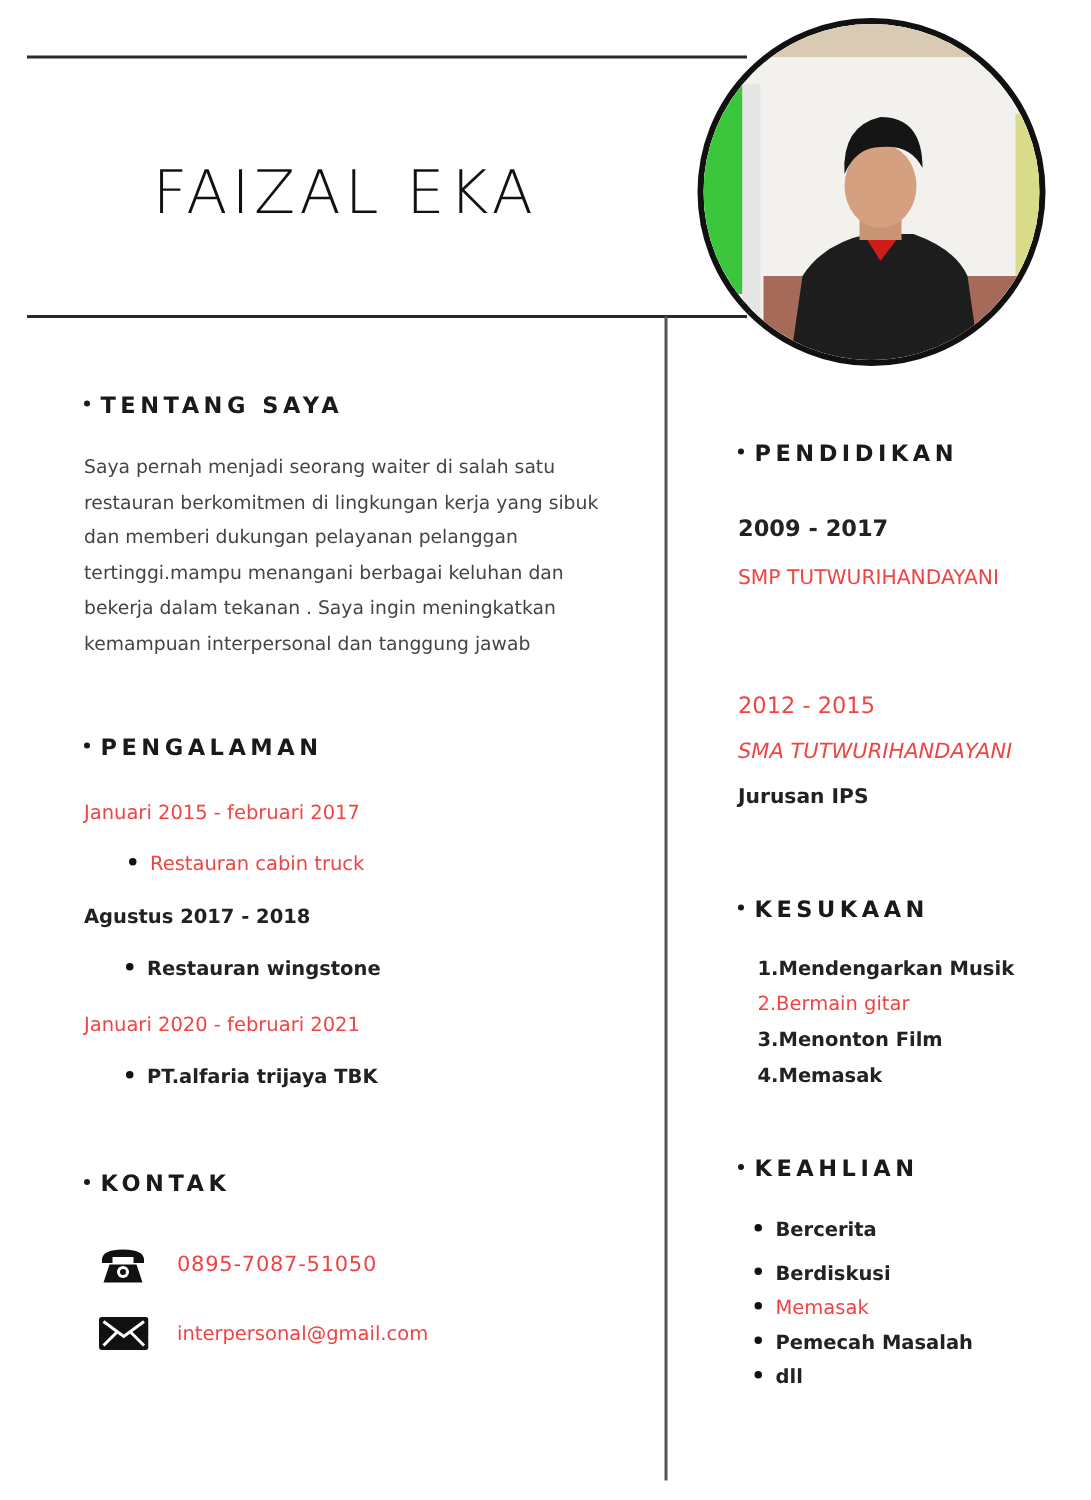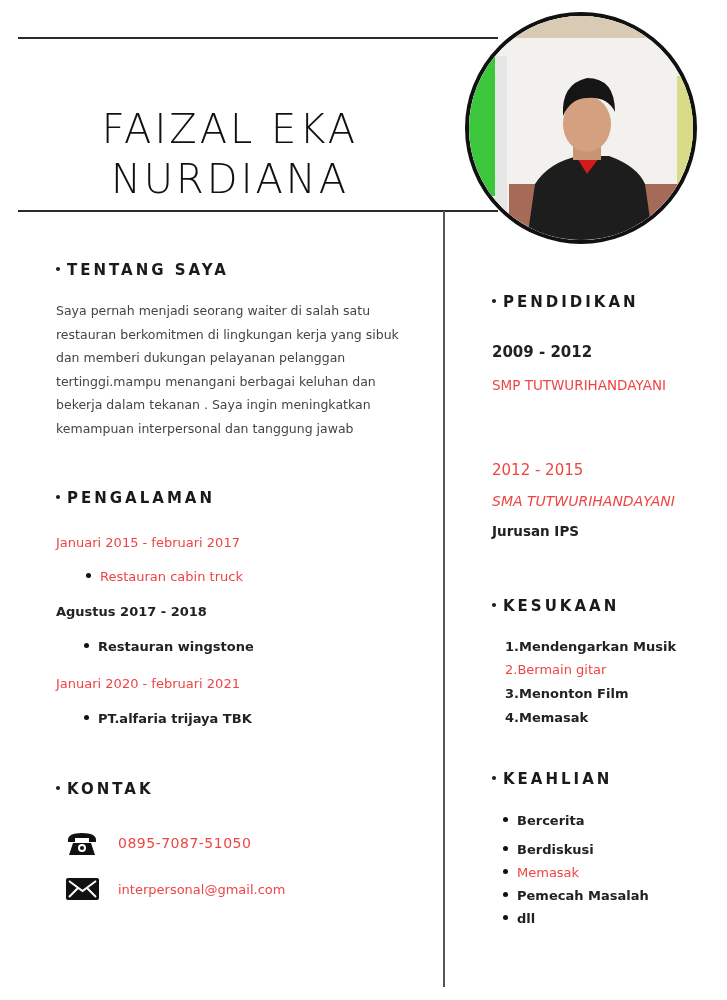--- a/index.html
+++ b/index.html
@@ -31,21 +31,20 @@
 </style>
 </head>
 <body>
 
 <div class="hline" style="left:18px; top:37px; width:480px;"></div>
 <div class="hline" style="left:18px; top:210px; width:480px;"></div>
 <div class="vline" style="left:443px; top:211px; height:776px;"></div>
 
 <div class="name">
   <div>FAIZAL EKA</div>
-  <div>NURDIANA</div>
 </div>
 
 <div class="photo">
   <svg width="224" height="224" viewBox="0 0 224 224">
     <rect x="0" y="0" width="224" height="224" fill="#f3f1ee"></rect>
     <rect x="0" y="0" width="224" height="22" fill="#d9cbb3"></rect>
     <rect x="0" y="40" width="26" height="140" fill="#3cc63c"></rect>
     <rect x="26" y="40" width="12" height="160" fill="#e6e6e6"></rect>
     <rect x="208" y="60" width="16" height="120" fill="#d8dc8a"></rect>
     <rect x="40" y="168" width="180" height="56" fill="#a56b58"></rect>
@@ -85,21 +84,21 @@
 <svg class="icon" style="left:66px; top:878px;" width="33" height="22" viewBox="0 0 33 22">
   <rect x="0" y="0" width="33" height="22" rx="2" fill="#111"></rect>
   <path d="M3 3 L16.5 13 L30 3" stroke="#fff" stroke-width="2" fill="none"></path>
   <path d="M3 19 L12 10 M30 19 L21 10" stroke="#fff" stroke-width="2" fill="none"></path>
 </svg>
 <div class="txt" style="left:118px; top:882px; font-size:13px;">interpersonal@gmail.com</div>
 
 <div class="sec-title" style="left:492px; top:293px;">
   <span class="dot"></span><span>PENDIDIKAN</span>
 </div>
-<div class="txt bold" style="left:492px; top:343px; font-size:15px;">2009 - 2012</div>
+<div class="txt bold" style="left:492px; top:343px; font-size:15px;">2009 - 2017</div>
 <div class="txt" style="left:492px; top:377px; font-size:13.5px;">SMP TUTWURIHANDAYANI</div>
 <div class="txt" style="left:492px; top:461px; font-size:15px;">2012 - 2015</div>
 <div class="txt" style="left:492px; top:493px; font-size:14px;font-style:italic;">SMA TUTWURIHANDAYANI</div>
 <div class="txt bold" style="left:492px; top:523px; font-size:13.5px;">Jurusan IPS</div>
 
 <div class="sec-title" style="left:492px; top:597px;">
   <span class="dot"></span><span>KESUKAAN</span>
 </div>
 <div class="txt bold" style="left:505px; top:639px;">1.Mendengarkan Musik</div>
 <div class="txt" style="left:505px; top:662px;">2.Bermain gitar</div>

